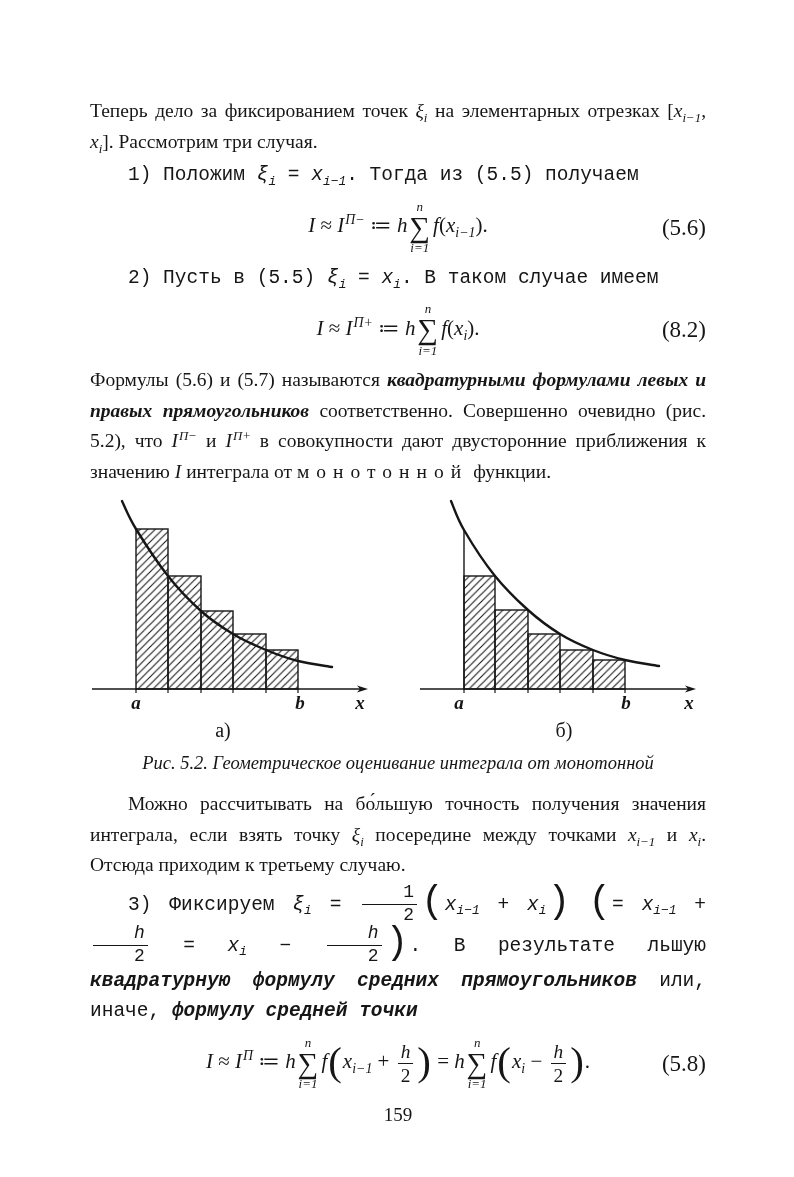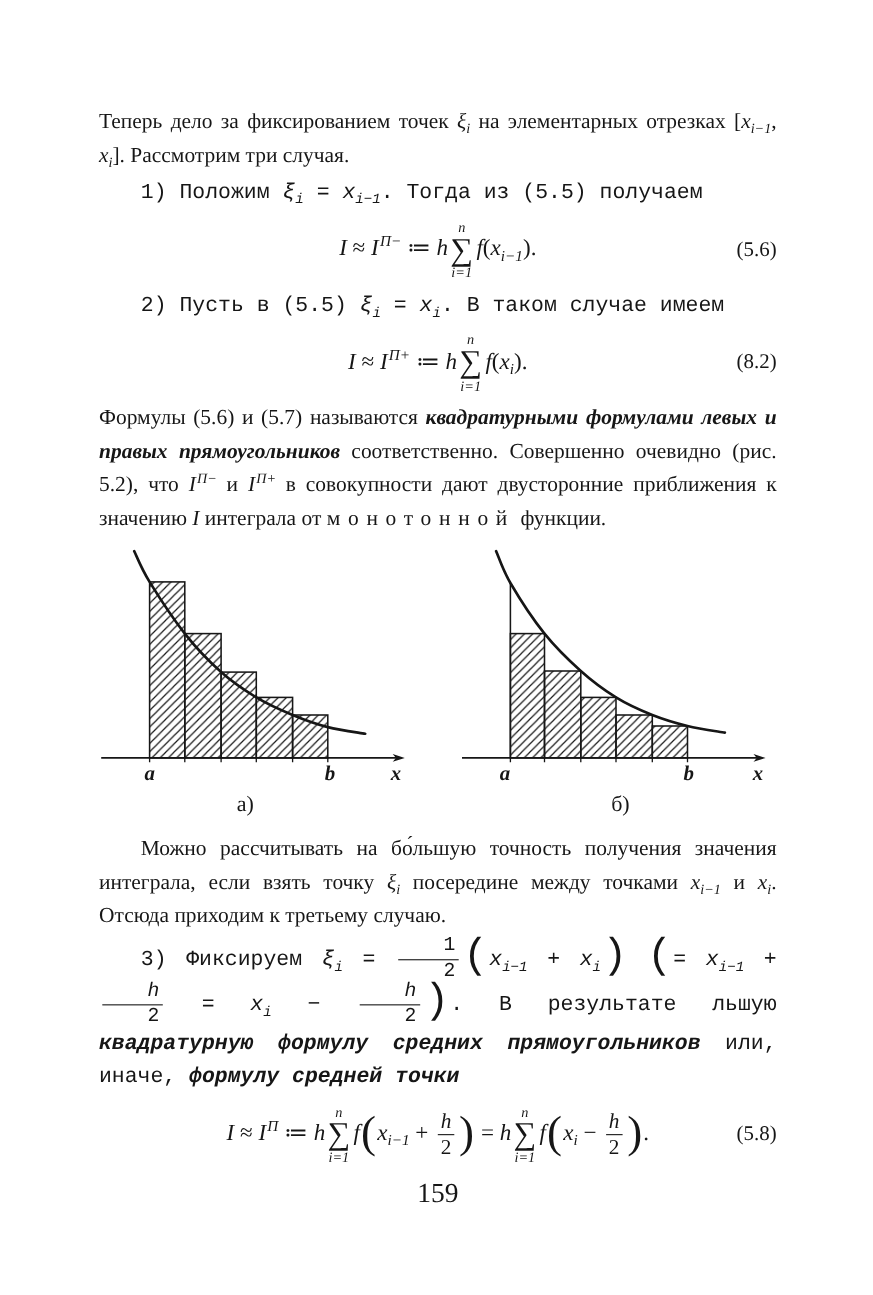--- a/index.html
+++ b/index.html
@@ -9,35 +9,35 @@
   .para.ind{text-indent:38px;}
   .para.case{margin:3px 0 0;font-family:Liberation Mono, monospace;}
   .it{font-style:italic;}
   .bi{font-style:italic;font-weight:bold;}
   .sp{letter-spacing:0.36em;}
   sub,sup{font-size:66%;line-height:0;}
   sub.it,sup.it{font-style:italic;}
   sup{vertical-align:super;margin-left:1px;}
   sub{vertical-align:sub;}
   .formula{position:relative;text-align:center;font-size:21px;margin:9px 0 7px;line-height:1.1;}
-  .formula .tag{position:absolute;right:0;top:50%;transform:translateY(-50%);font-size:19px;margin-left:12px;}
+  .formula .tag{position:absolute;right:0;top:50%;transform:translateY(-50%);font-size:23px;margin-left:12px;}
   .sum{display:inline-flex;flex-direction:column;align-items:center;vertical-align:middle;margin:0 3px 0 2px;line-height:1;}
   .sum .lim{font-size:13px;font-style:italic;line-height:1.1;}
   .sum .sym{font-size:29px;line-height:0.95;font-style:normal;}
   .frac{display:inline-flex;flex-direction:column;align-items:center;vertical-align:middle;margin:0 3px;line-height:1;font-size:0.92em;}
   .frac .fnum{border-bottom:1.5px solid #161616;padding:0 3px 2px;line-height:1;}
   .frac .fden{padding-top:2px;line-height:1;}
   .bigp{font-size:195%;font-weight:400;vertical-align:middle;line-height:0;position:relative;top:-2px;margin:0 1px;}
   .gap{display:inline-block;width:16px;}
   .figures{display:flex;justify-content:space-between;margin:10px 0 0;}
   .figures svg{display:block;}
   .axlab{font-family:"Liberation Serif",serif;font-style:italic;font-weight:bold;font-size:19px;fill:#161616;}
   .sublab{font-family:"Liberation Serif",serif;font-size:20px;fill:#161616;}
   .caption{text-align:center;font-size:18.5px;line-height:28px;margin:4px auto 12px;}
-  .pagenum{text-align:center;font-size:25px;margin-top:12px;}
+  .pagenum{text-align:center;font-size:19px;margin-top:12px;}
 </style>
 </head>
 <body>
 
 <div class="page">
 
   <p class="para"><span>Теперь дело за фиксированием точек </span><span class="it">ξ</span><sub class="it">i</sub><span> на элементарных отрезках [</span><span class="it">x</span><sub class="it">i−1</sub><span>, </span><span class="it">x</span><sub class="it">i</sub><span>]. Рассмотрим три случая.</span></p>
 
   <p class="para ind case"><span>1) Положим </span><span class="it">ξ</span><sub class="it">i</sub><span> = </span><span class="it">x</span><sub class="it">i−1</sub><span>. Тогда из (5.5) получаем</span></p>
 
@@ -111,20 +111,21 @@
         <path d="M290,192 l-11,-3.6 l3,3.6 l-3,3.6 z" fill="#161616"></path>
         <path d="M45,4 C47.2,8.8 50.7,20.5 58,33 C65.3,45.5 78.3,65.7 89,79 C99.7,92.3 111.2,103.3 122,113 C132.8,122.7 143.2,130.3 154,137 C164.8,143.7 176.2,148.7 187,153 C197.8,157.3 208.0,160.3 219,163 C230.0,165.7 247.3,168.0 253,169" fill="none" stroke="#161616" stroke-width="2.4" stroke-linecap="round"></path>
         <text x="53" y="212" text-anchor="middle" class="axlab">a</text>
         <text x="220" y="212" text-anchor="middle" class="axlab">b</text>
         <text x="283" y="212" text-anchor="middle" class="axlab">x</text>
         <text x="158" y="240" text-anchor="middle" class="sublab">б)</text>
       </svg>
   </div>
 
   <div class="caption">
+    <div><span class="it">Рис. 5.2. Геометрическое оценивание интеграла от монотонной</span></div>
   </div>
 
   <p class="para ind"><span>Можно рассчитывать на бо́льшую точность получения значения интеграла, если взять точку </span><span class="it">ξ</span><sub class="it">i</sub><span> посередине между точками </span><span class="it">x</span><sub class="it">i−1</sub><span> и </span><span class="it">x</span><sub class="it">i</sub><span>. Отсюда приходим к третьему случаю.</span></p>
 
   <p class="para ind case"><span>3) Фиксируем </span><span class="it">ξ</span><sub class="it">i</sub><span> = </span><span class="frac">
         <span class="fnum"><span>1</span></span>
         <span class="fden"><span>2</span></span>
       </span><span class="bigp">(</span><span class="it">x</span><sub class="it">i−1</sub><span> + </span><span class="it">x</span><sub class="it">i</sub><span class="bigp">)</span><span class="gap"></span><span class="bigp">(</span><span>= </span><span class="it">x</span><sub class="it">i−1</sub><span> + </span><span class="frac">
         <span class="fnum"><span class="it">h</span></span>
         <span class="fden"><span>2</span></span>

